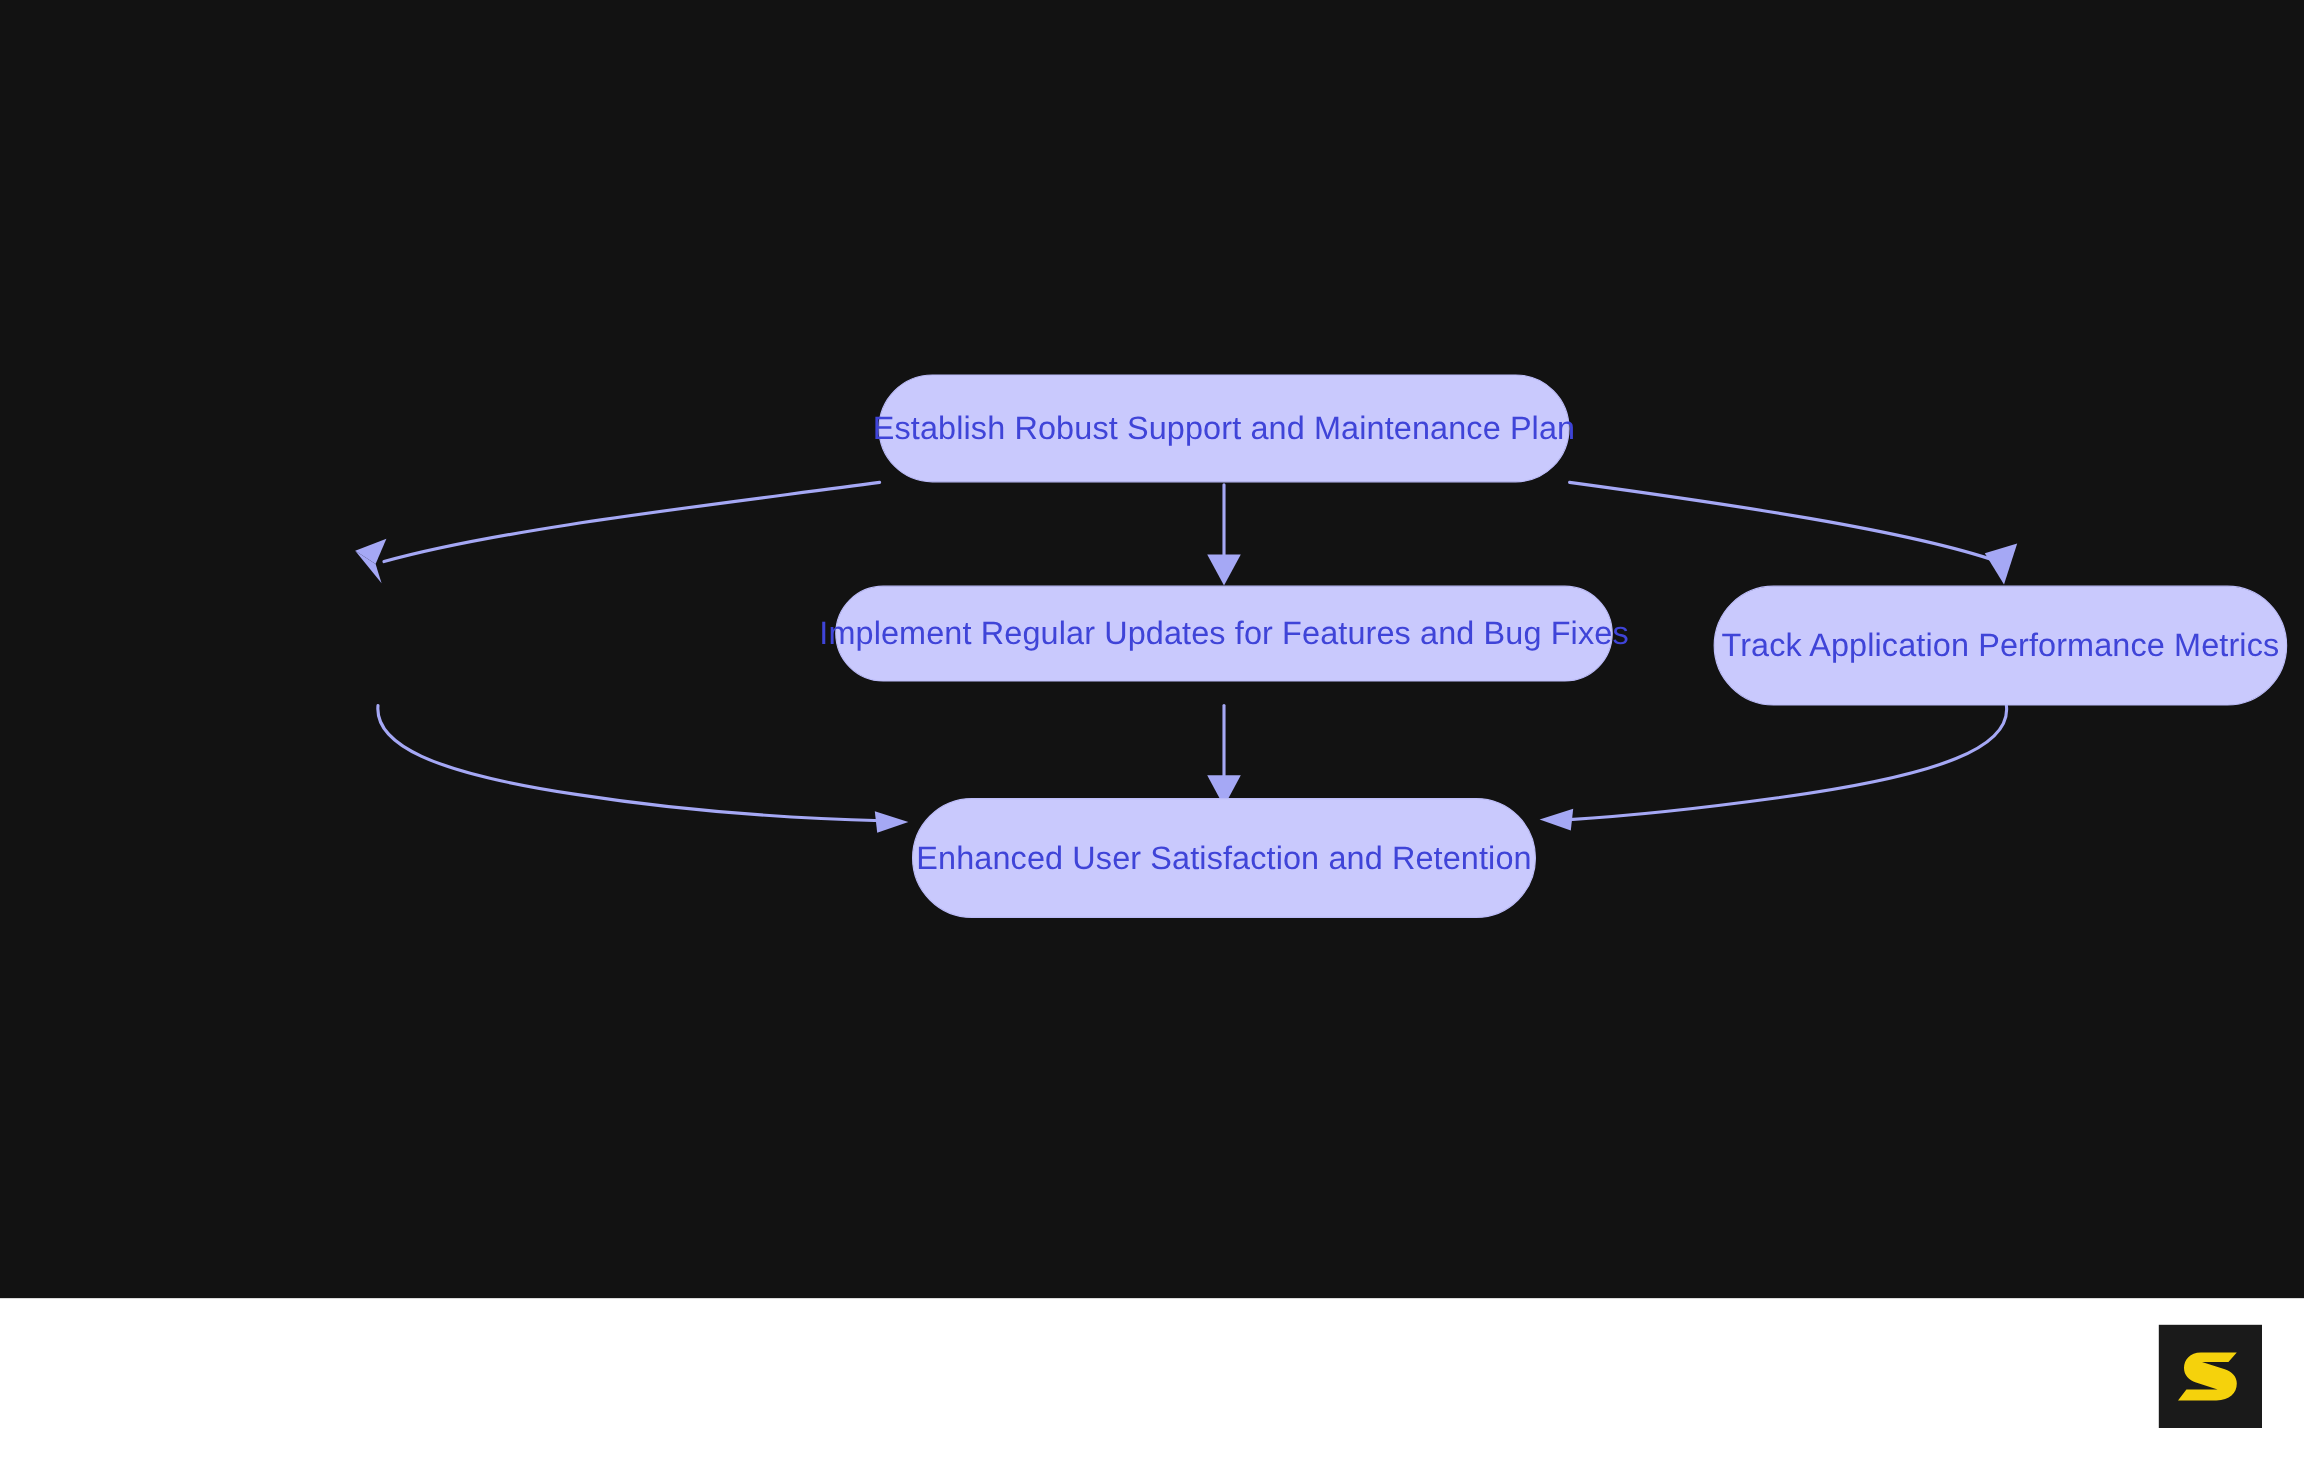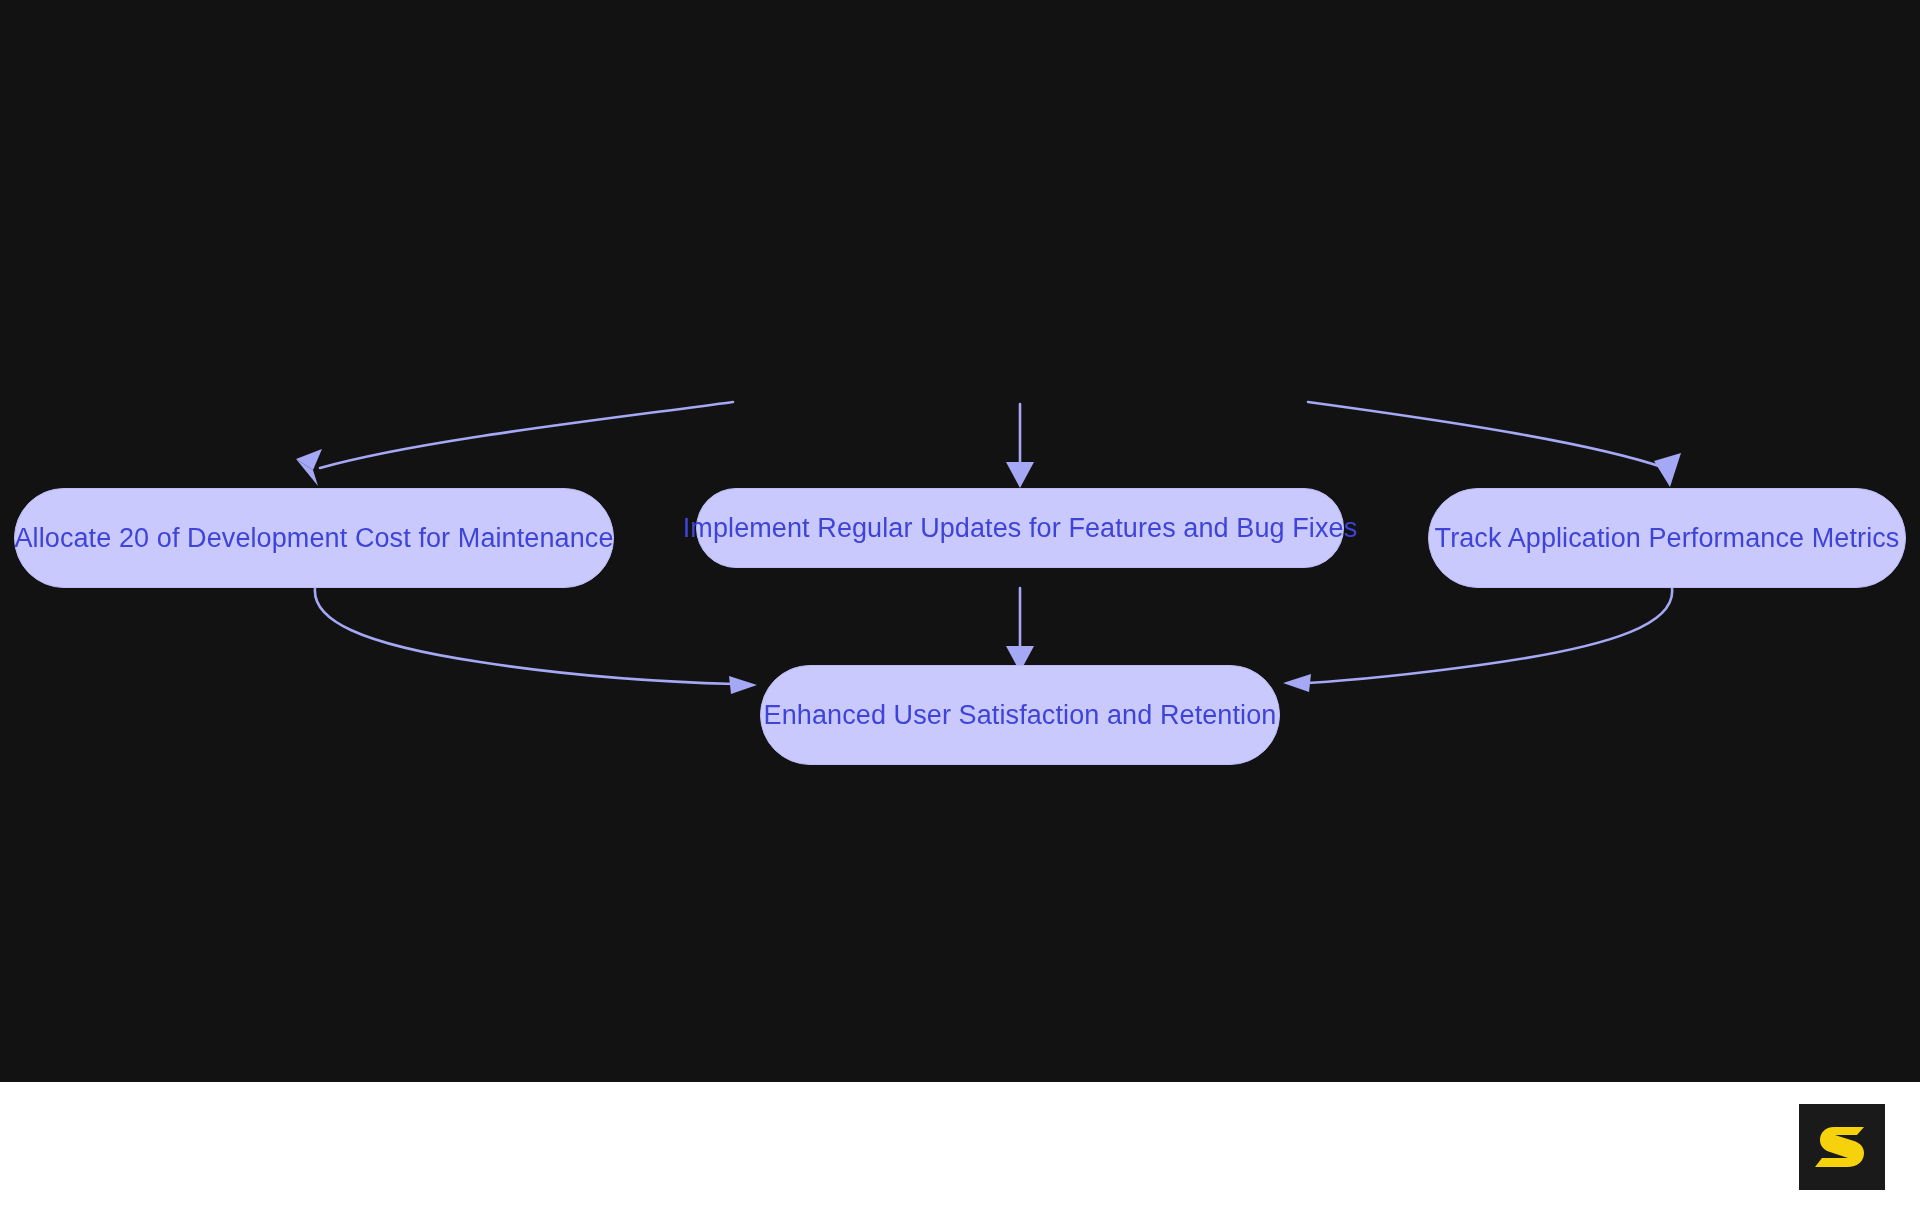--- a/index.html
+++ b/index.html
@@ -104,24 +104,24 @@
 
         <path d="M 1020 588 L 1020 652"></path>
         <path d="M 1020 672 L 1006 646 L 1034 646 Z" fill="#a5a8f5" stroke="none"></path>
 
         <path d="M 1672 588 C 1676 622 1620 646 1480 665 C 1400 676 1340 681 1308 683"></path>
         <path d="M 1283 683 L 1311 674 L 1309 692 Z" fill="#a5a8f5" stroke="none"></path>
 
       </g>
     </svg>
 
+    <div class="node" style="left:732px; top:312px; width:576px; height:90px;">
+      <span>Establish Robust Support and Maintenance Plan</span>
+    </div>
 
-    <div class="node" style="left:14px; top:488px; width:600px; height:100px;">
-      <span>Allocate 20 of Development Cost for Maintenance</span>
-    </div>
 
     <div class="node" style="left:696px; top:488px; width:648px; height:80px;">
       <span>Implement Regular Updates for Features and Bug Fixes</span>
     </div>
 
     <div class="node" style="left:1428px; top:488px; width:478px; height:100px;">
       <span>Track Application Performance Metrics</span>
     </div>
 
     <div class="node" style="left:760px; top:665px; width:520px; height:100px;">

